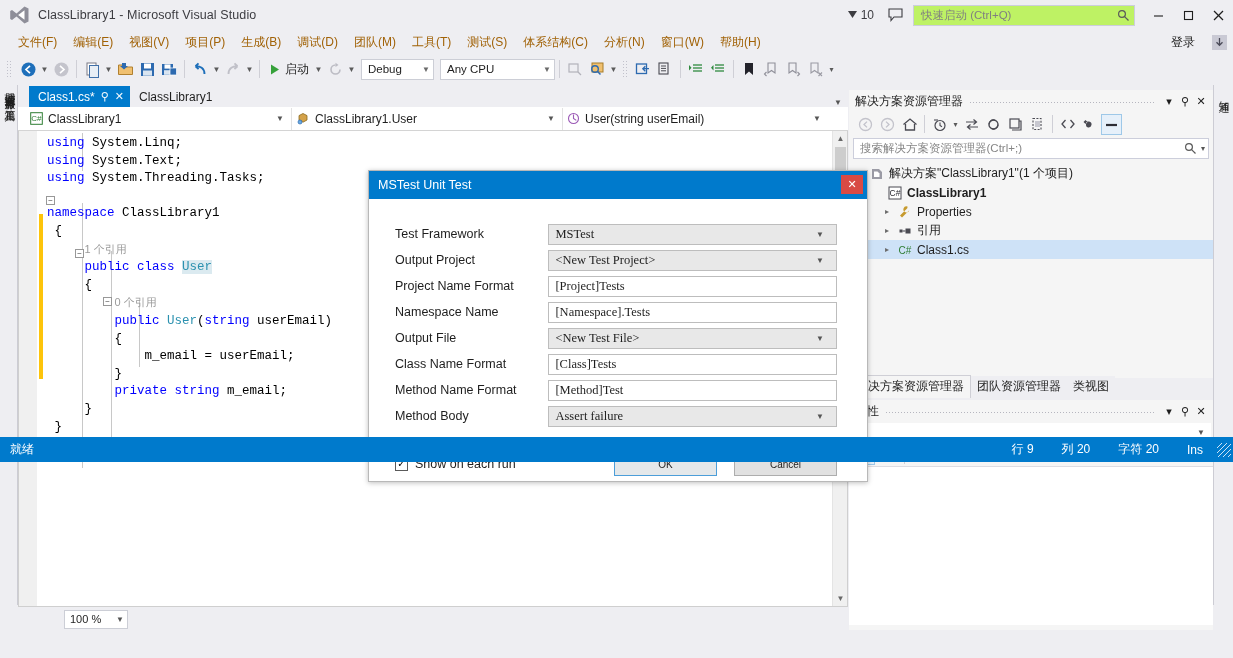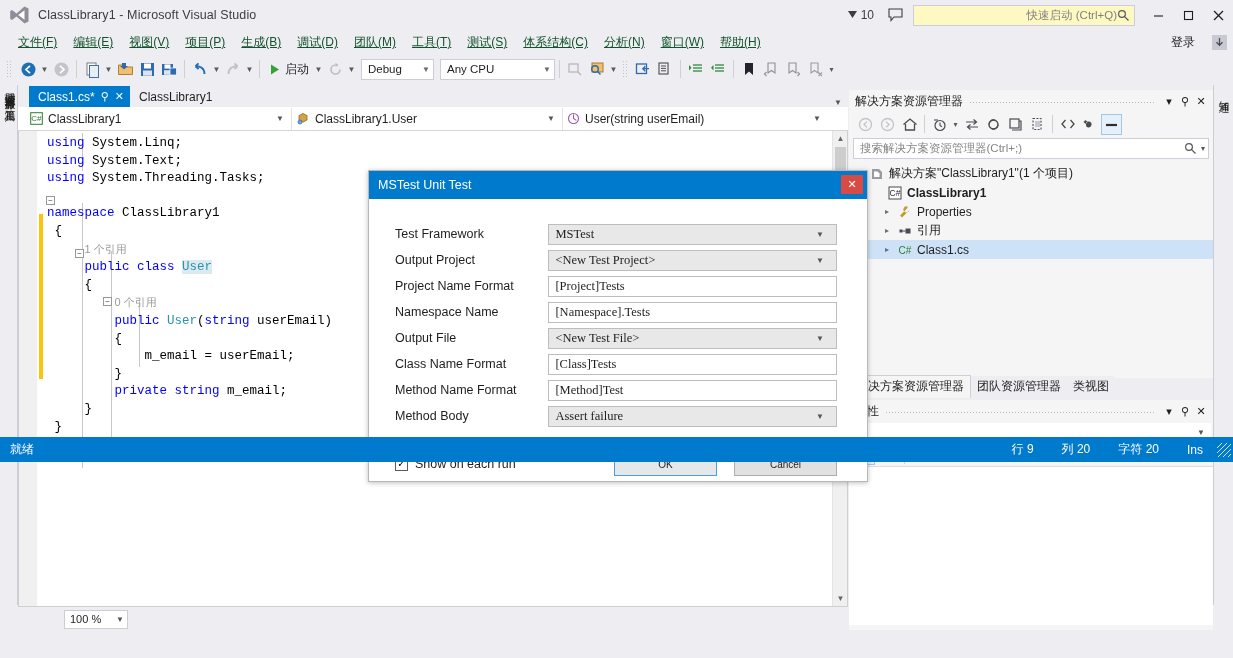--- a/index.html
+++ b/index.html
@@ -23,34 +23,34 @@
   .vs-logo svg { display:block; }
   .title-text { font-size:12.5px; color:#3c3c41; letter-spacing:.1px; }
   .titlebar-right {
     position:absolute; right:0; top:0; height:30px;
     display:flex; align-items:center;
   }
   .warn-ind { display:flex; align-items:center; gap:3px; color:#3c3c41;
               font-size:12px; margin-right:14px; }
   .feedback-ico { margin-right:10px; display:flex; align-items:center; }
   .quick-launch {
-    width:222px; height:21px; background:#fef9c3; border:1px solid #cccedb;
+    width:222px; height:21px; background:#bef264; border:1px solid #cccedb;
     display:flex; align-items:center; padding:0 4px 0 7px;
-    color:#808080; font-size:11.5px; margin-right:8px;text-align:right;
+    color:#808080; font-size:11.5px; margin-right:8px;
   }
   .quick-launch .ql-text{flex:1;}
   .win-btn { width:30px; height:30px; display:flex; align-items:center;
              justify-content:center; color:#1e1e1e; }
 
   
   .menubar {
     position:absolute; left:0; top:30px; width:1233px; height:25px;
     background:#eeeef2; display:flex; align-items:center;
   }
-  .menu-item { padding:3px 8px; font-size:12px; color:#14532d;text-decoration:underline; }
+  .menu-item { padding:3px 8px; font-size:12px; color:#a16207; }
   .menubar-right { position:absolute; right:4px; top:0; height:25px;
                    display:flex; align-items:center; gap:8px;}
   .signin { font-size:12px; color:#1e1e1e; padding:0 6px; }
   .sendfb { width:20px; height:20px; display:flex; align-items:center;
             justify-content:center; }
 
   
   .toolbar {
     position:absolute; left:0; top:55px; width:1233px; height:28px;
     background:#eeeef2; display:flex; align-items:center; padding-left:6px;

